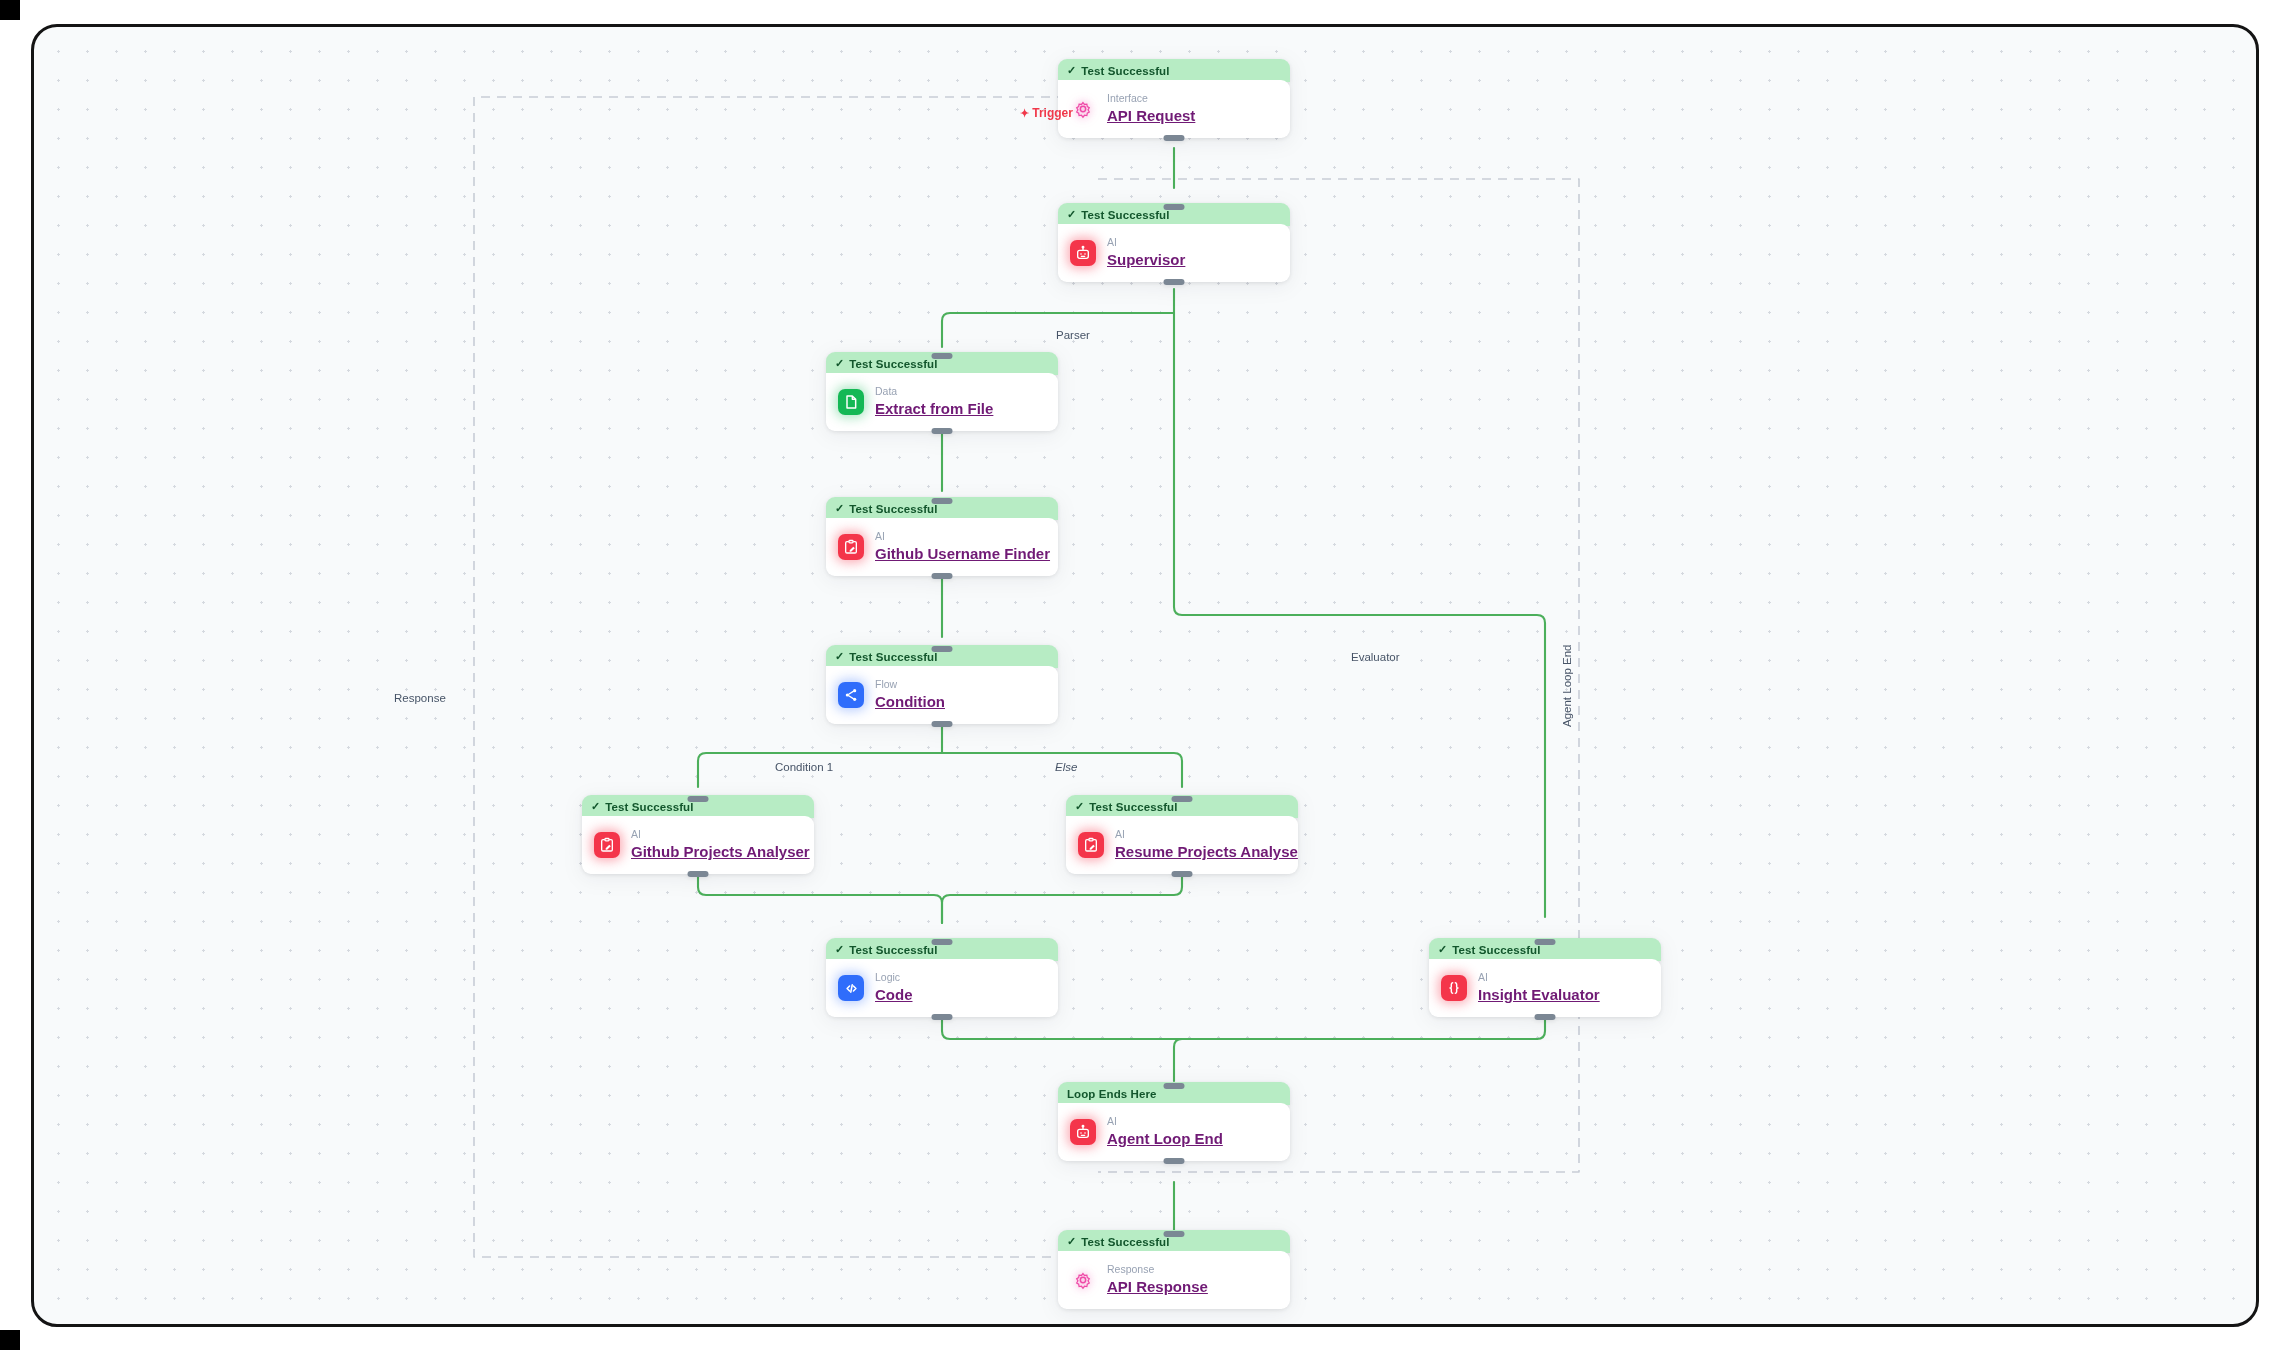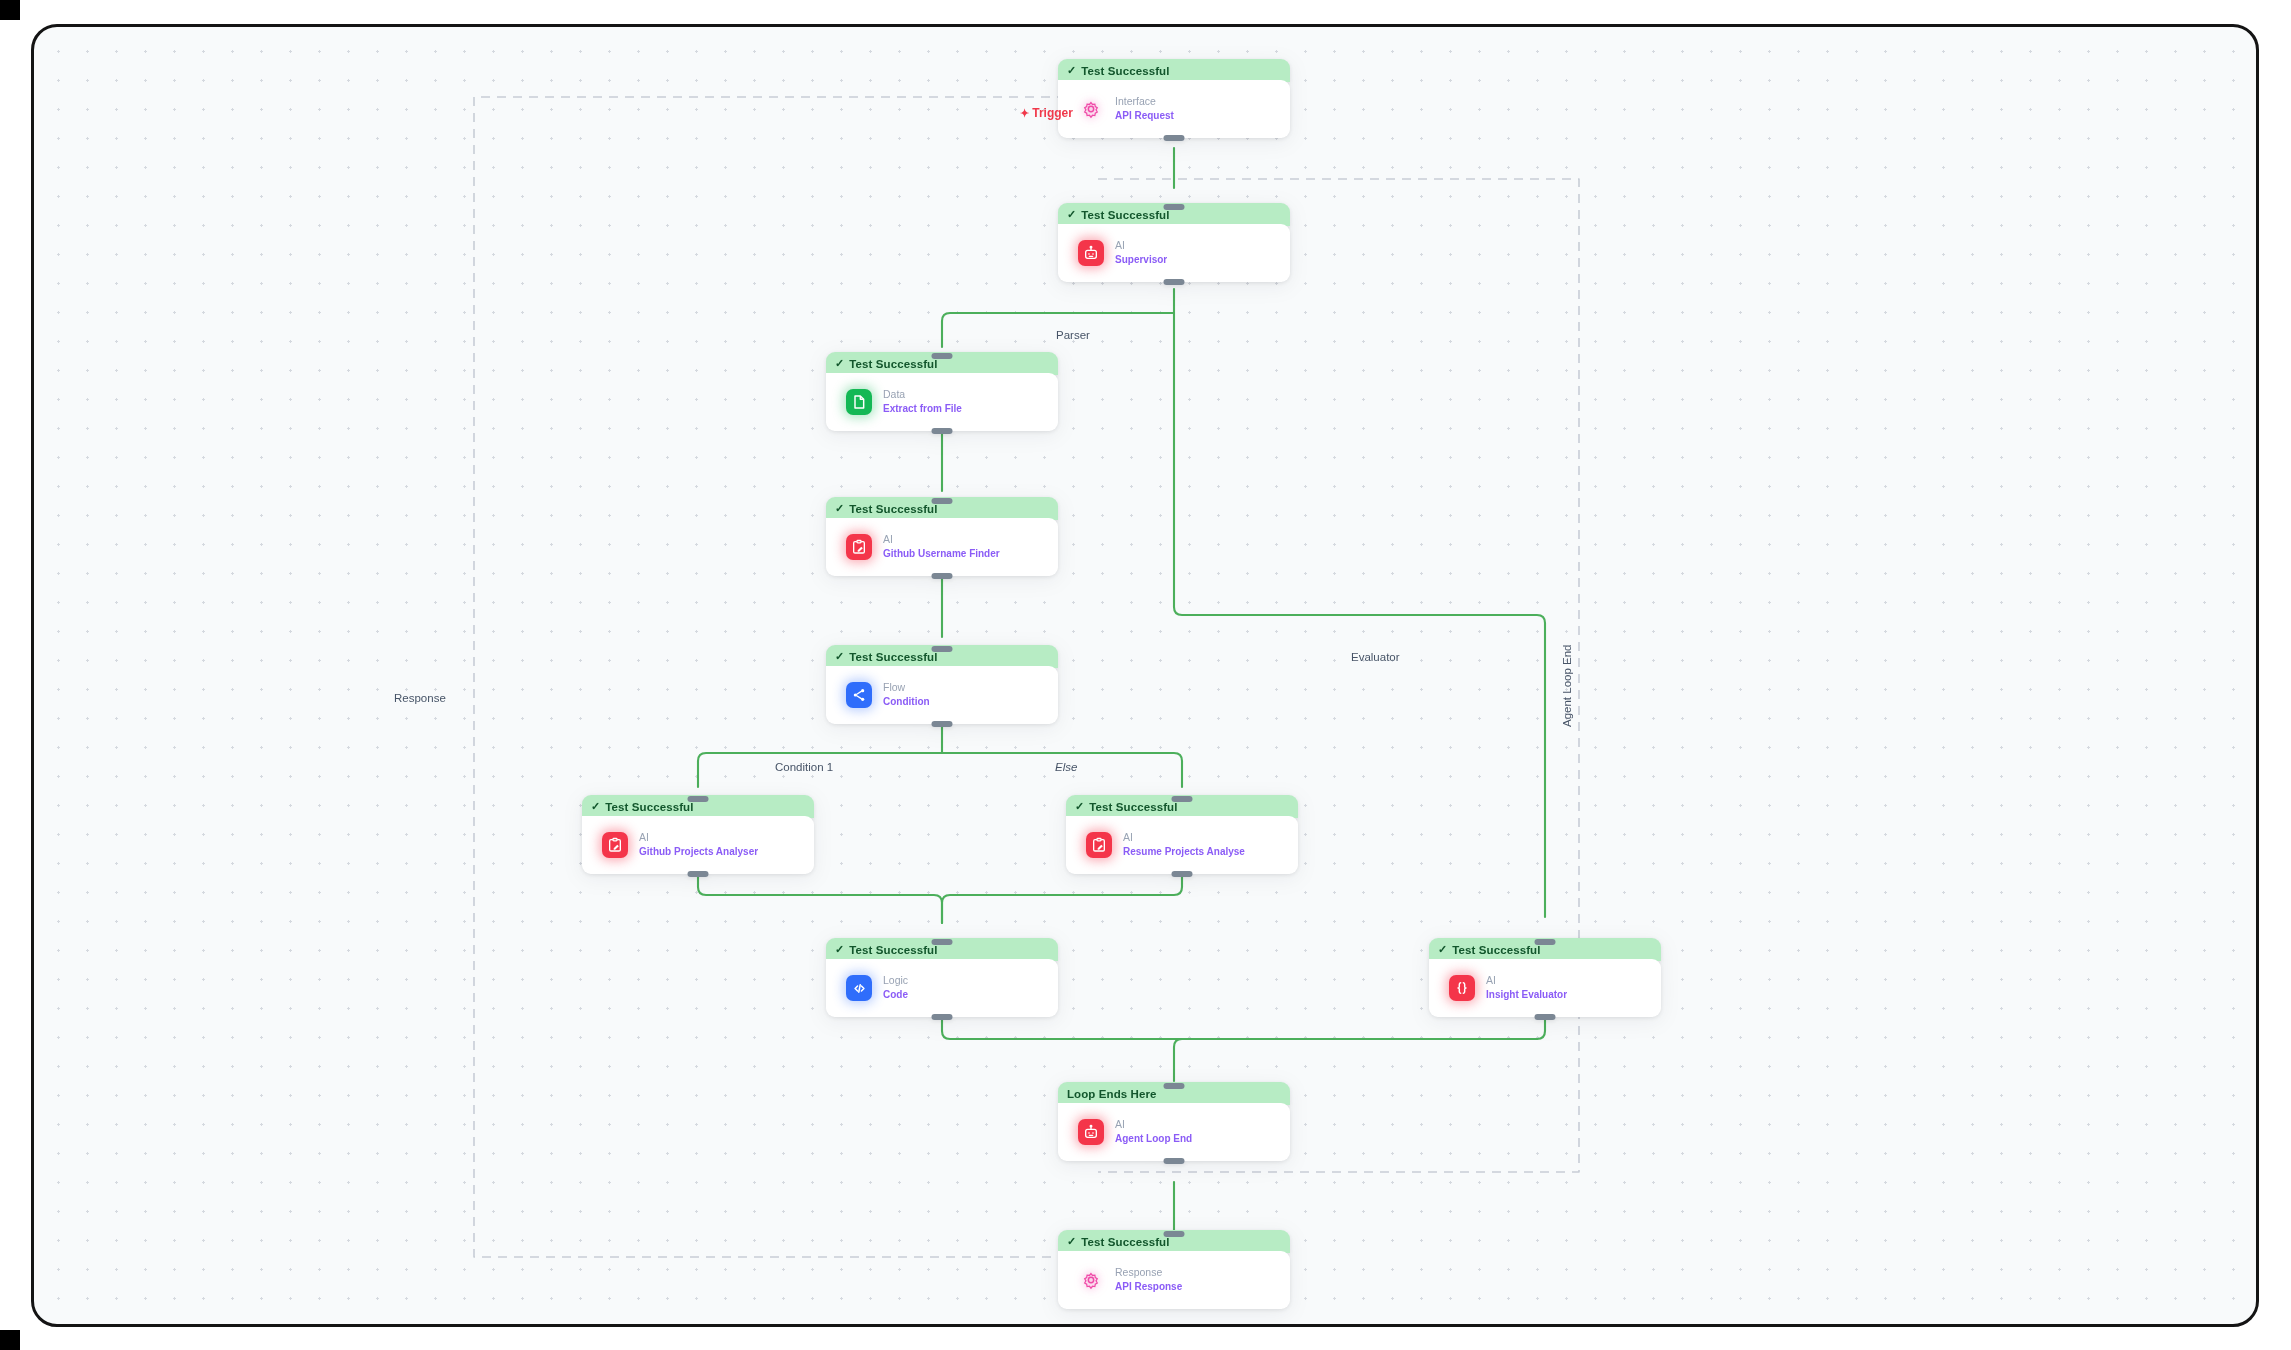--- a/index.html
+++ b/index.html
@@ -57,21 +57,21 @@
     font-weight: 700;
     color: #12562c;
     letter-spacing: .1px;
   }
   .node-status .chk { font-size: 11px; margin-right: 5px; font-weight: 700; }
   .node-body {
     background: #ffffff;
     border-radius: 0 9px 9px 9px;
     height: 58px;
     display: flex; align-items: center;
-    padding: 0 20px;
+    padding: 0 12px;
     position: relative;
     margin-top: -2px;
   }
   .node-icon {
     width: 26px; height: 26px; border-radius: 7px;
     display: flex; align-items: center; justify-content: center;
     flex: 0 0 26px;
     margin-right: 11px;
     color: #fff;
   }
@@ -80,22 +80,23 @@
   .ic-data     { background: #14b855; box-shadow: 0 0 11px 3px rgba(20,184,85,.35); }
   .ic-flow     { background: #2f6dfb; box-shadow: 0 0 11px 3px rgba(47,109,251,.32); }
   .ic-logic    { background: #2f6dfb; box-shadow: 0 0 11px 3px rgba(47,109,251,.32); }
   .ic-iface    { background: transparent; box-shadow: none; }
   .node-text { display: flex; flex-direction: column; justify-content: center; min-width: 0; }
   .node-kind {
     font-size: 10.5px; color: #98a2b3; line-height: 1.25; margin-bottom: 2px;
     font-weight: 400;
   }
   .node-title {
-    font-size: 10px; color: #8b5cf6; font-weight: 700; line-height: 1.25;
+    font-size: 15px; color: #701a75; font-weight: 700; line-height: 1.25;
     white-space: nowrap;
+    text-decoration: underline;
   }
 
   
   .port {
     position: absolute;
     width: 21px; height: 6px;
     background: #7b8794;
     border-radius: 3px;
     left: 50%; transform: translateX(-50%);
     z-index: 6;

